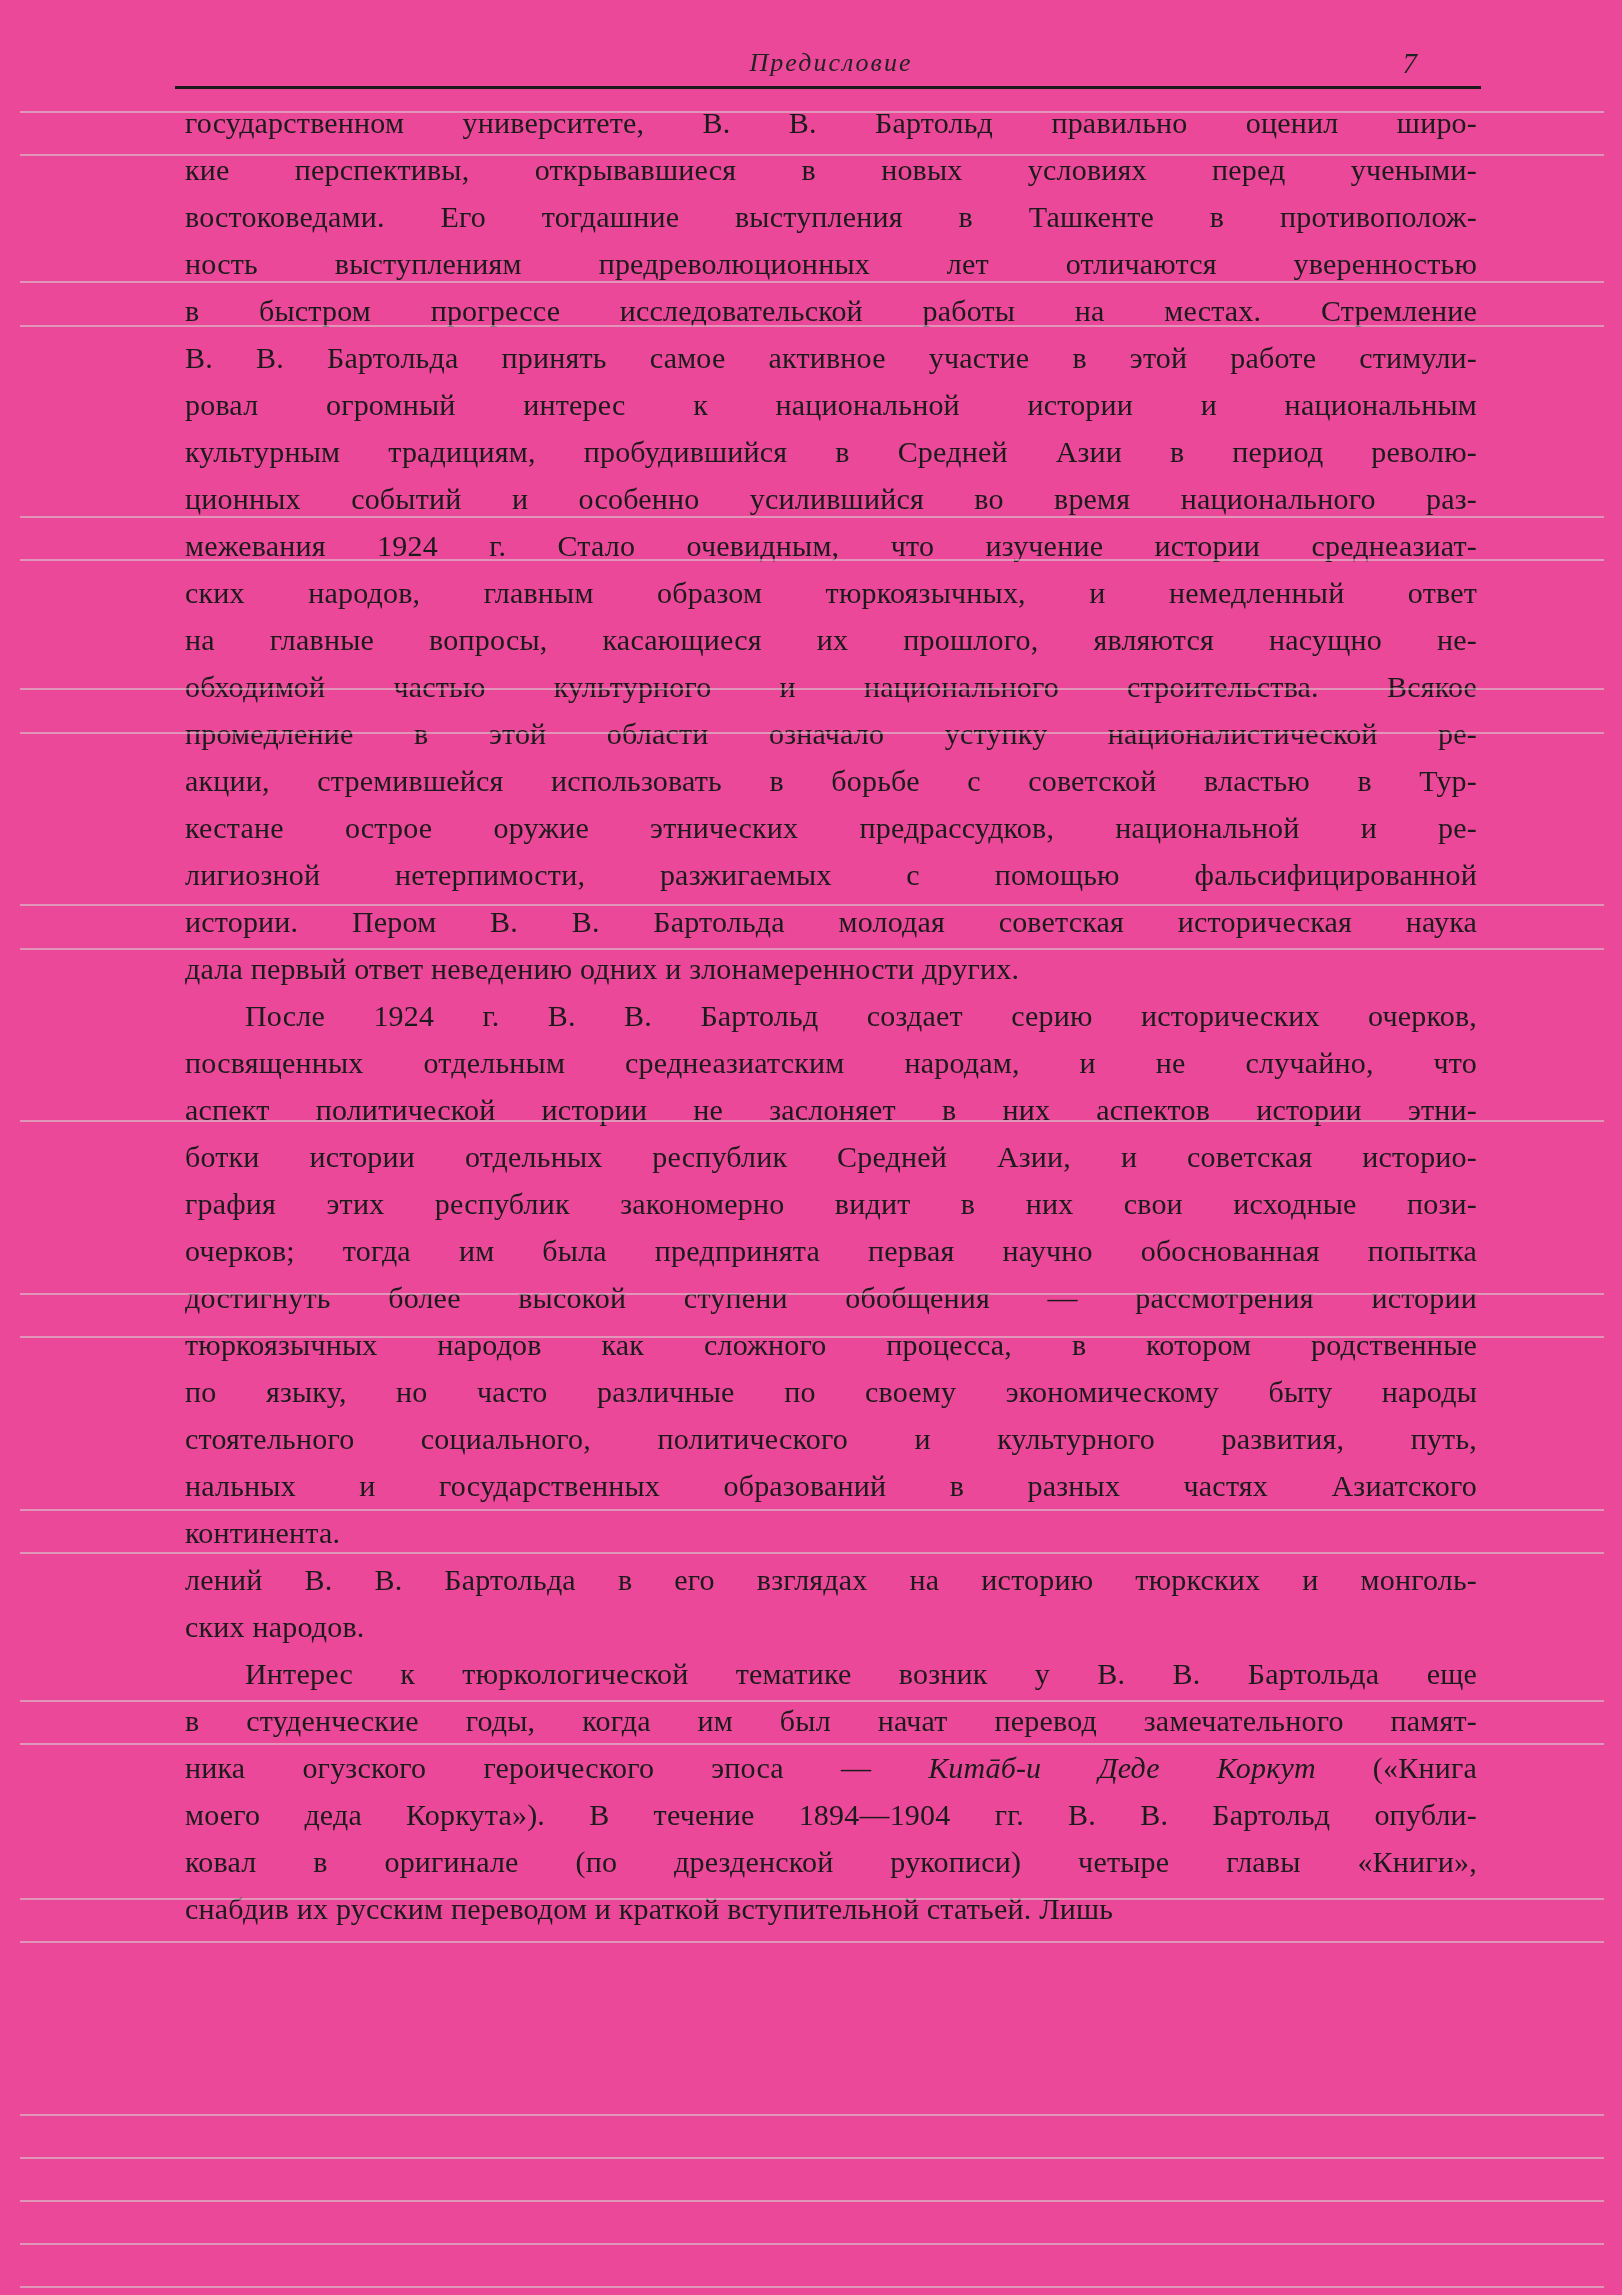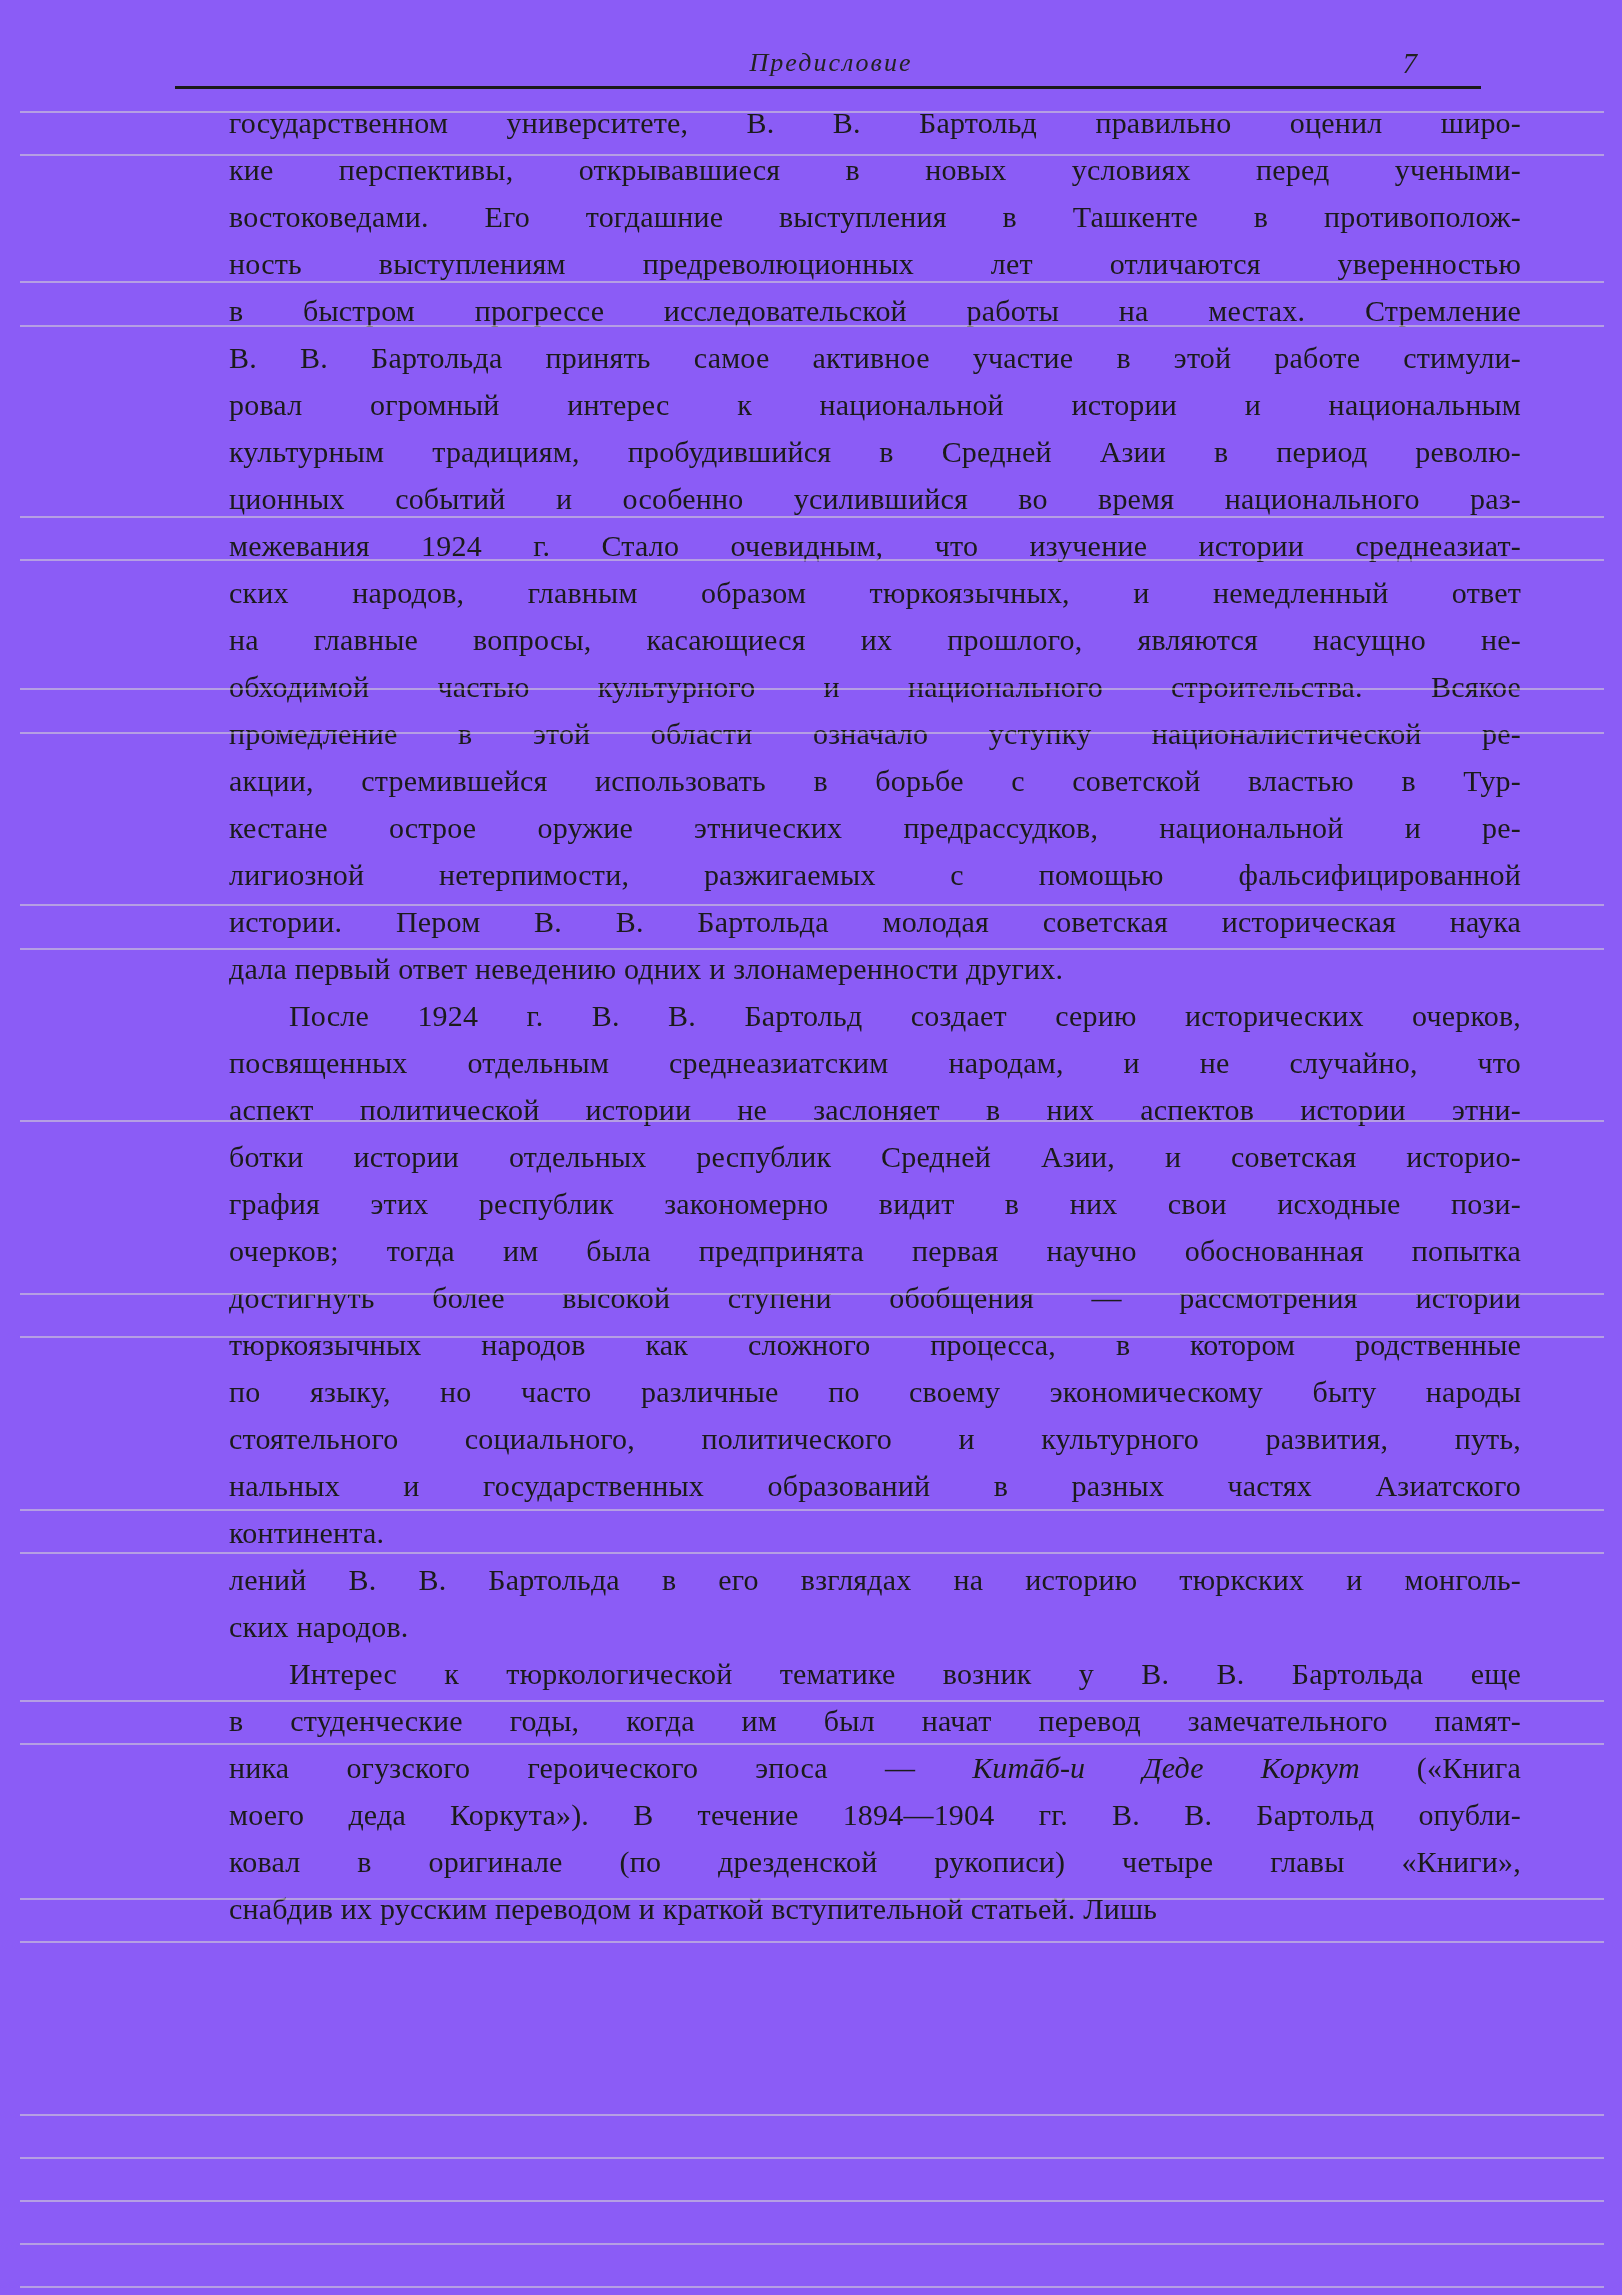--- a/index.html
+++ b/index.html
@@ -5,21 +5,21 @@
   html, body {
     margin: 0;
     padding: 0;
     background: #888;
   }
   .page {
     position: relative;
     width: 1623px;
     height: 2295px;
     margin: 0 auto;
-    background: #8b5cf6;
+    background: #ec4899;
     overflow: hidden;
     font-family: "Liberation Serif", "DejaVu Serif", serif;
     color: #1b1b1b;
   }
   
   .scan-line {
     position: absolute;
     left: 19.6px;
     width: 1584px;
     height: 2px;
@@ -59,21 +59,20 @@
     background: #1a1a1a;
   }
   .body-text {
     position: absolute;
     left: 185px;
     top: 99px;
     width: 1292px;
     font-size: 30px;
     line-height: 47px;
     letter-spacing: 0.2px;
-    margin-left: 44px;
   }
   .line {
     text-align: justify;
     text-align-last: justify;
     white-space: normal;
   }
   .line.last {
     text-align-last: left;
   }
   .line.indent {

